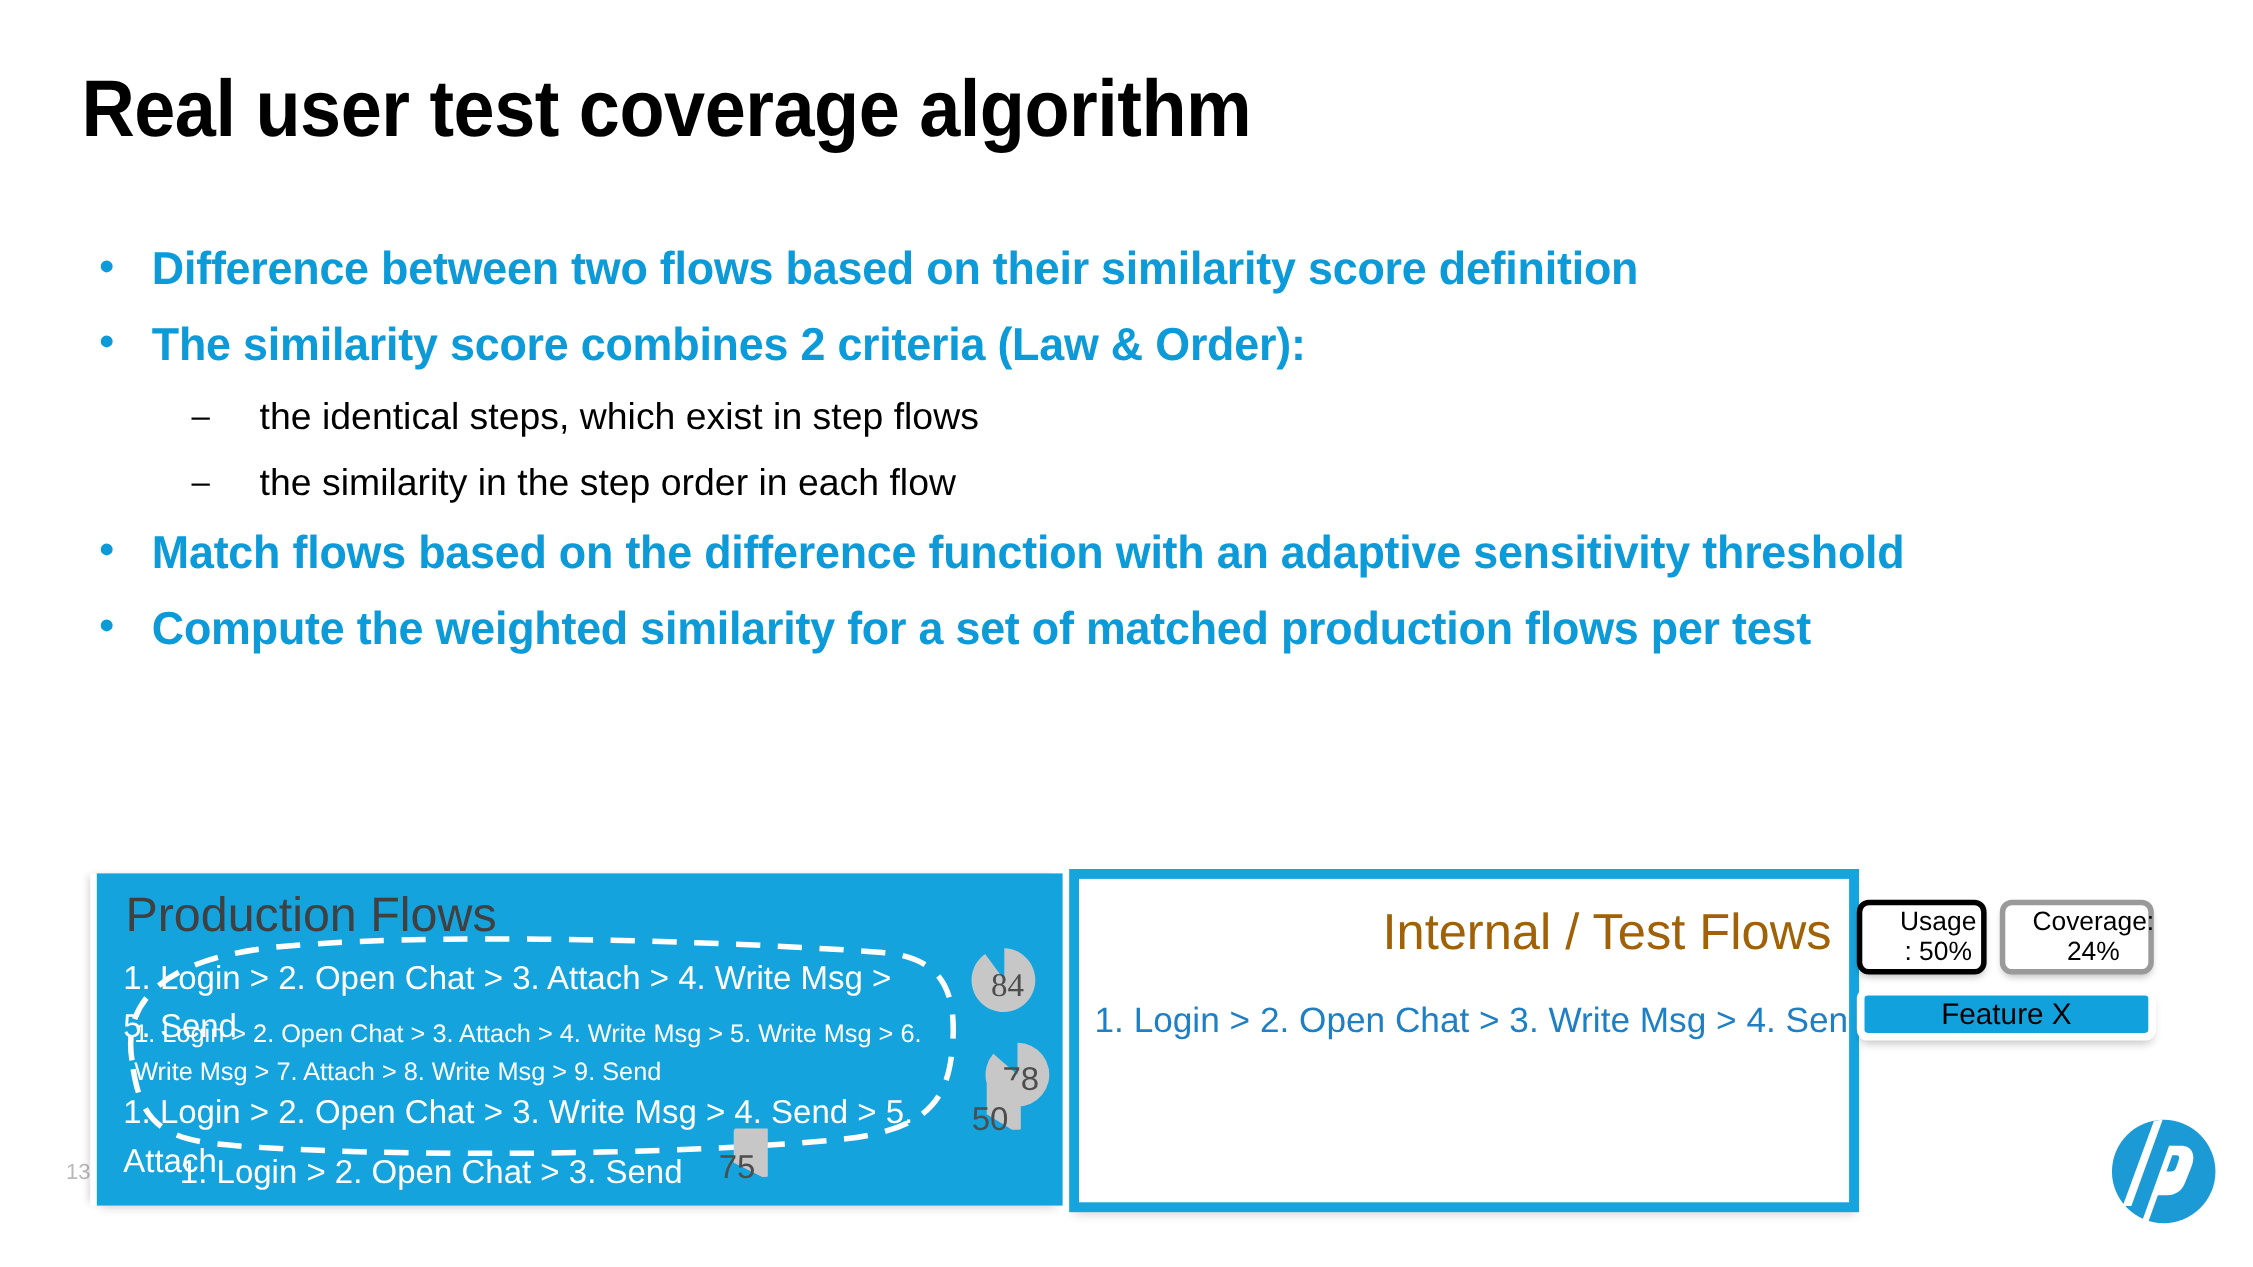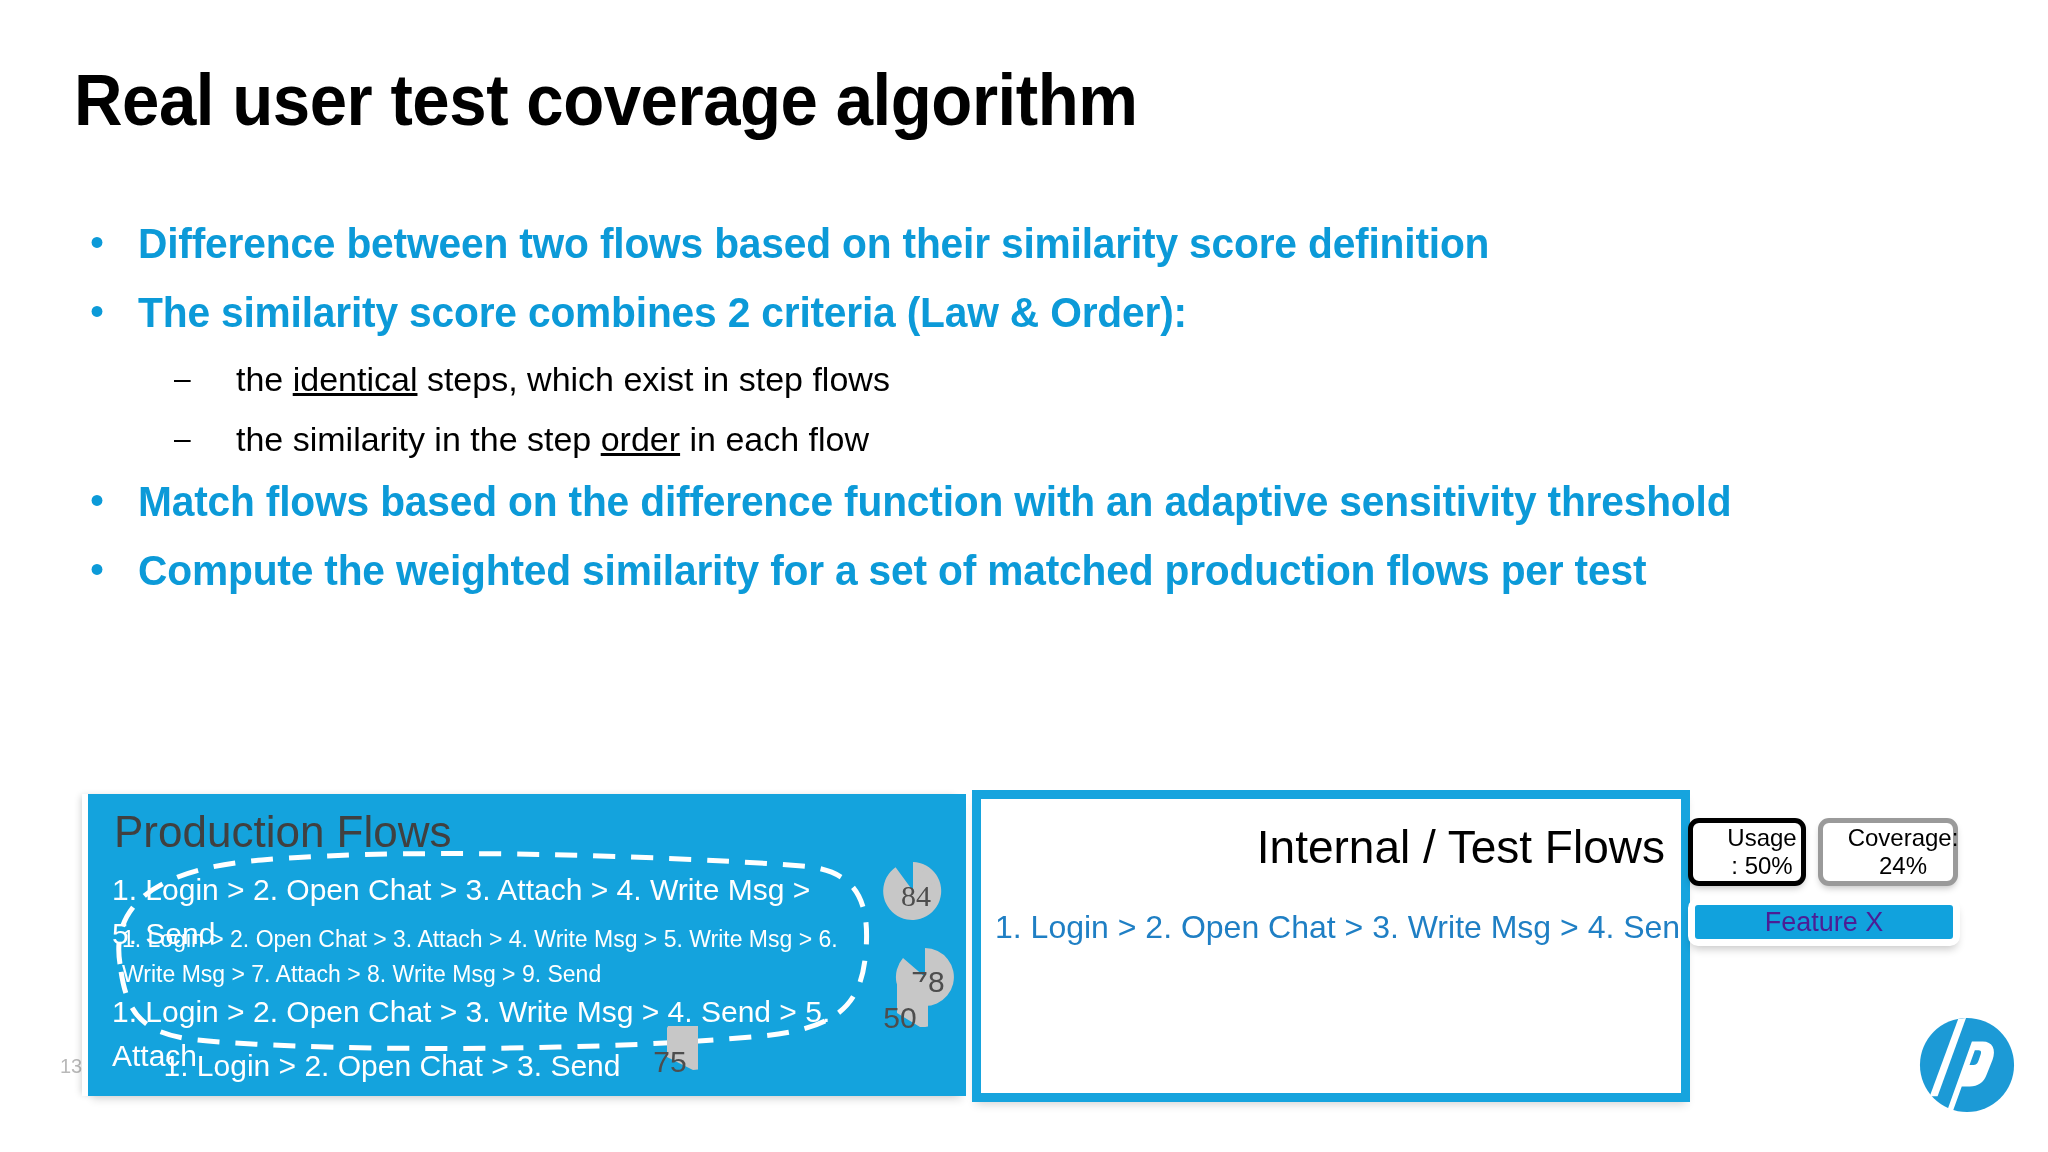--- a/index.html
+++ b/index.html
@@ -72,21 +72,21 @@
     color: #000000;
     font-size: 30px;
     line-height: 58px;
   }
   .bullet-l2 .btext {
     color: #000000;
     font-size: 34px;
     line-height: 58px;
     font-weight: normal;
   }
-  .u { text-decoration: underline; }
+  .u { }
 
   
   #page-number {
     position: absolute;
     left: 60px;
     top: 1055px;
     font-size: 20px;
     color: #b9b9b9;
   }
 
@@ -162,21 +162,21 @@
     background: #ffffff;
     border: 9px solid #16a4de;
     box-sizing: border-box;
     box-shadow: 0 6px 9px -4px rgba(0,0,0,0.18);
     overflow: hidden;
   }
   #test-title {
     position: absolute;
     right: 16px;
     top: 22px;
-    color: #000000;
+    color: #a16207;
     font-size: 46px;
     line-height: 52px;
     white-space: nowrap;
   }
   #test-flow-0 {
     position: absolute;
     left: 14px;
     top: 110px;
     color: #1f7fc4;
     font-size: 32px;
@@ -210,21 +210,21 @@
   #feature-chip {
     position: absolute;
     left: 1688px; top: 898px; width: 272px; height: 48px;
     background: #11a2dd;
     border: 7px solid #ffffff;
     border-radius: 10px;
     box-sizing: border-box;
     display: flex;
     align-items: center;
     justify-content: center;
-    color: #4c1d95;
+    color: #000000;
     font-size: 27px;
     box-shadow: 0 6px 8px -3px rgba(0,0,0,0.22);
   }
 
   
   #hp-logo {
     position: absolute;
     left: 1918px;
     top: 1016px;
     width: 98px;

